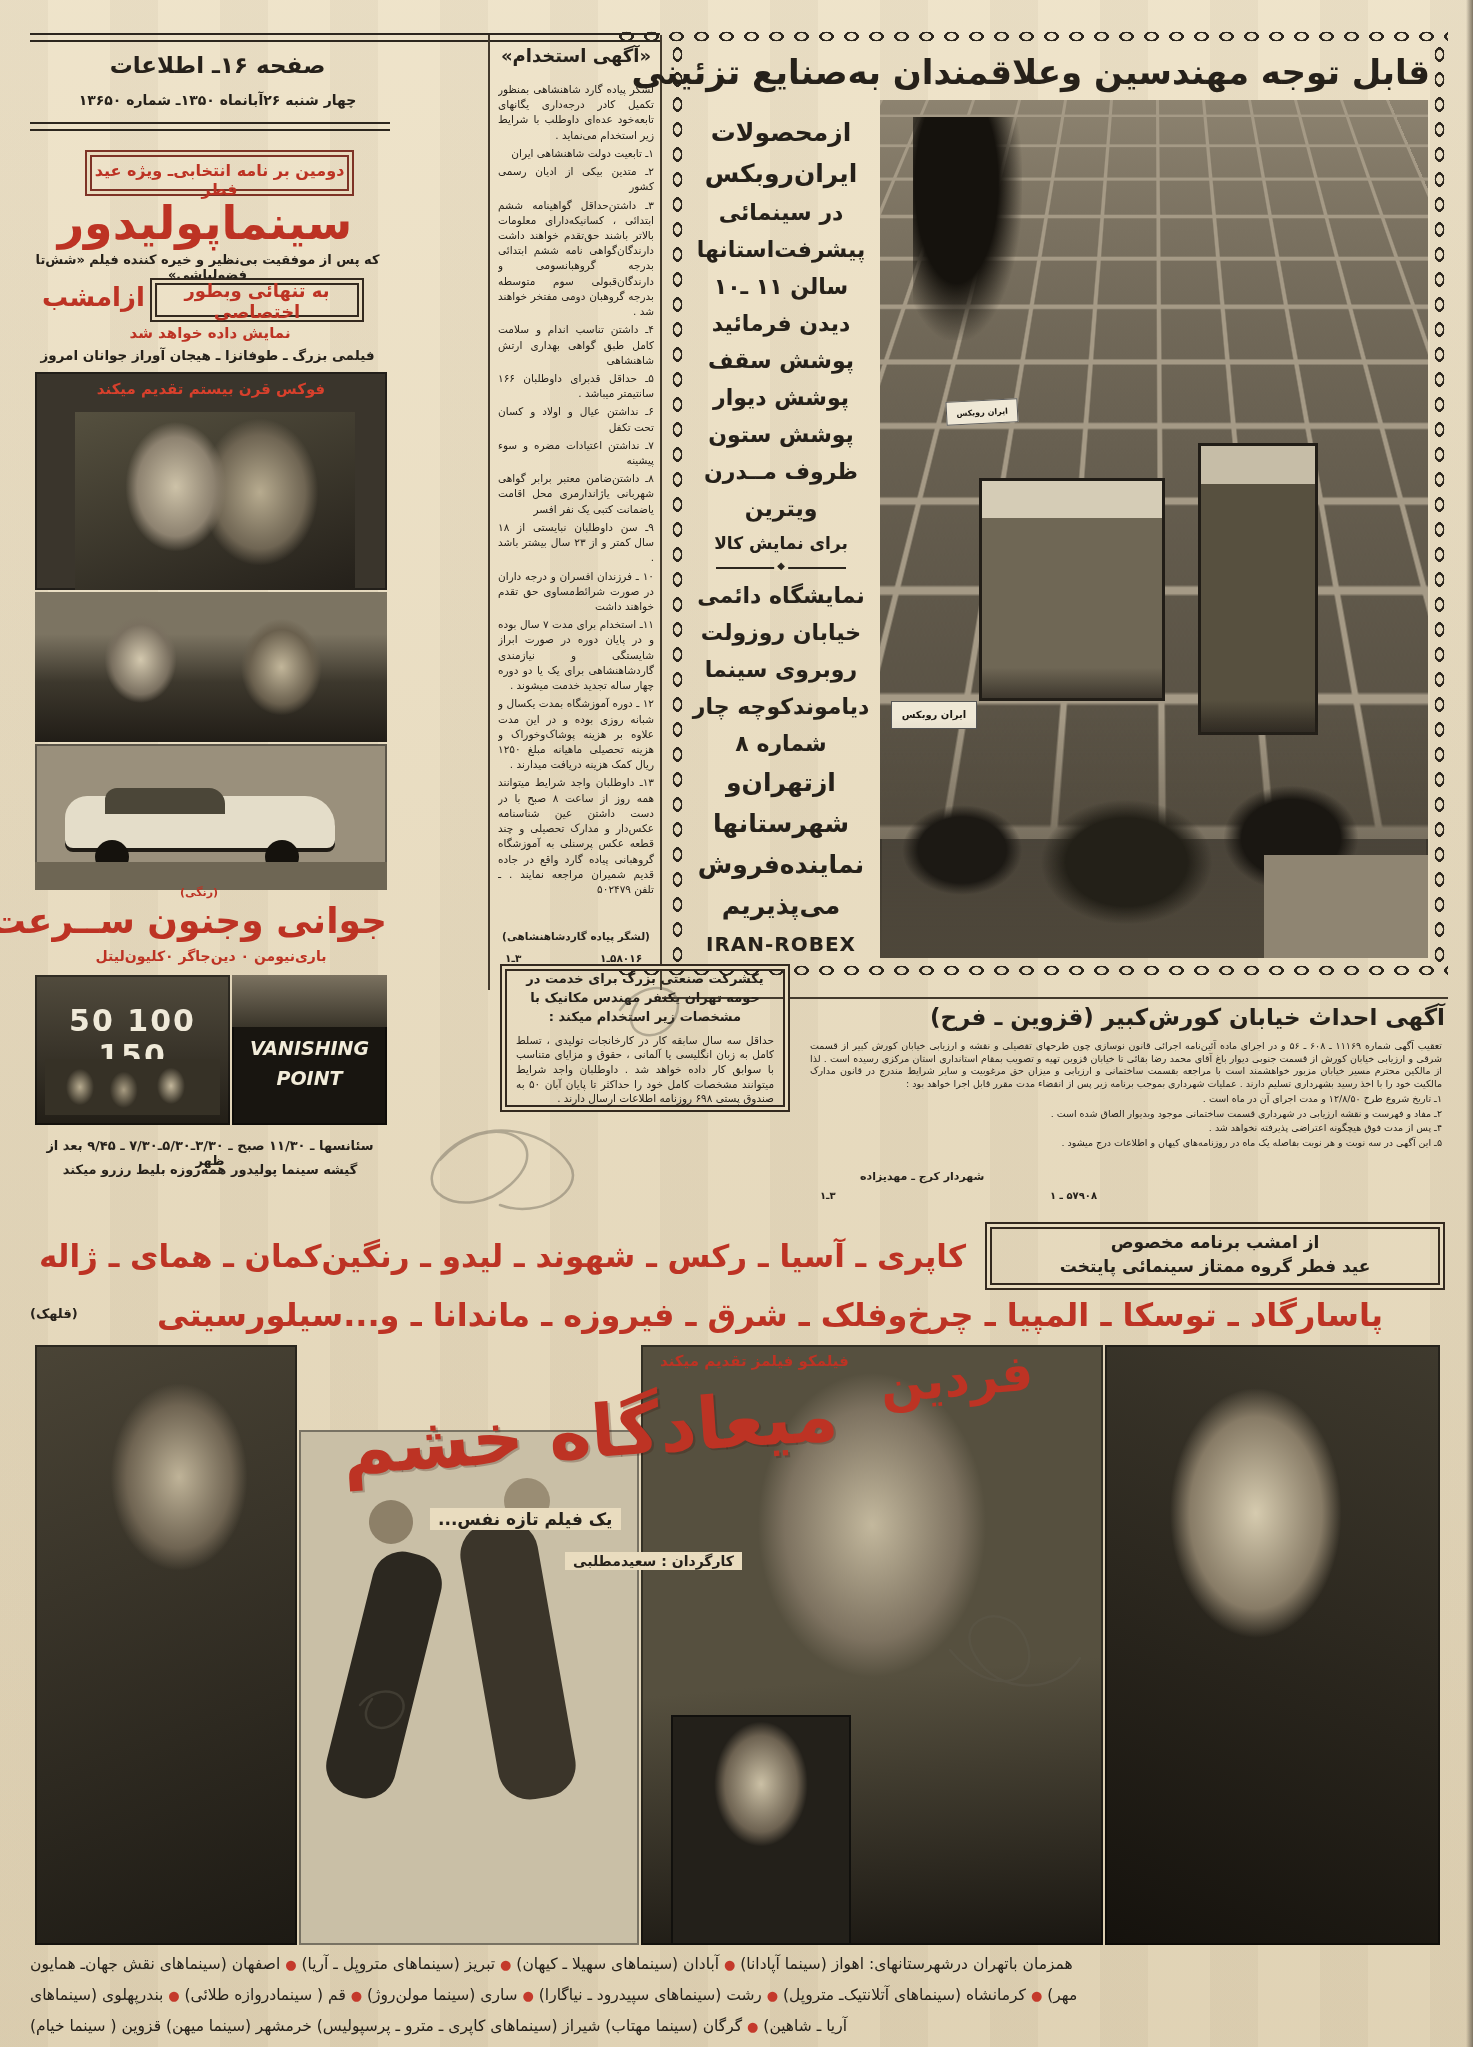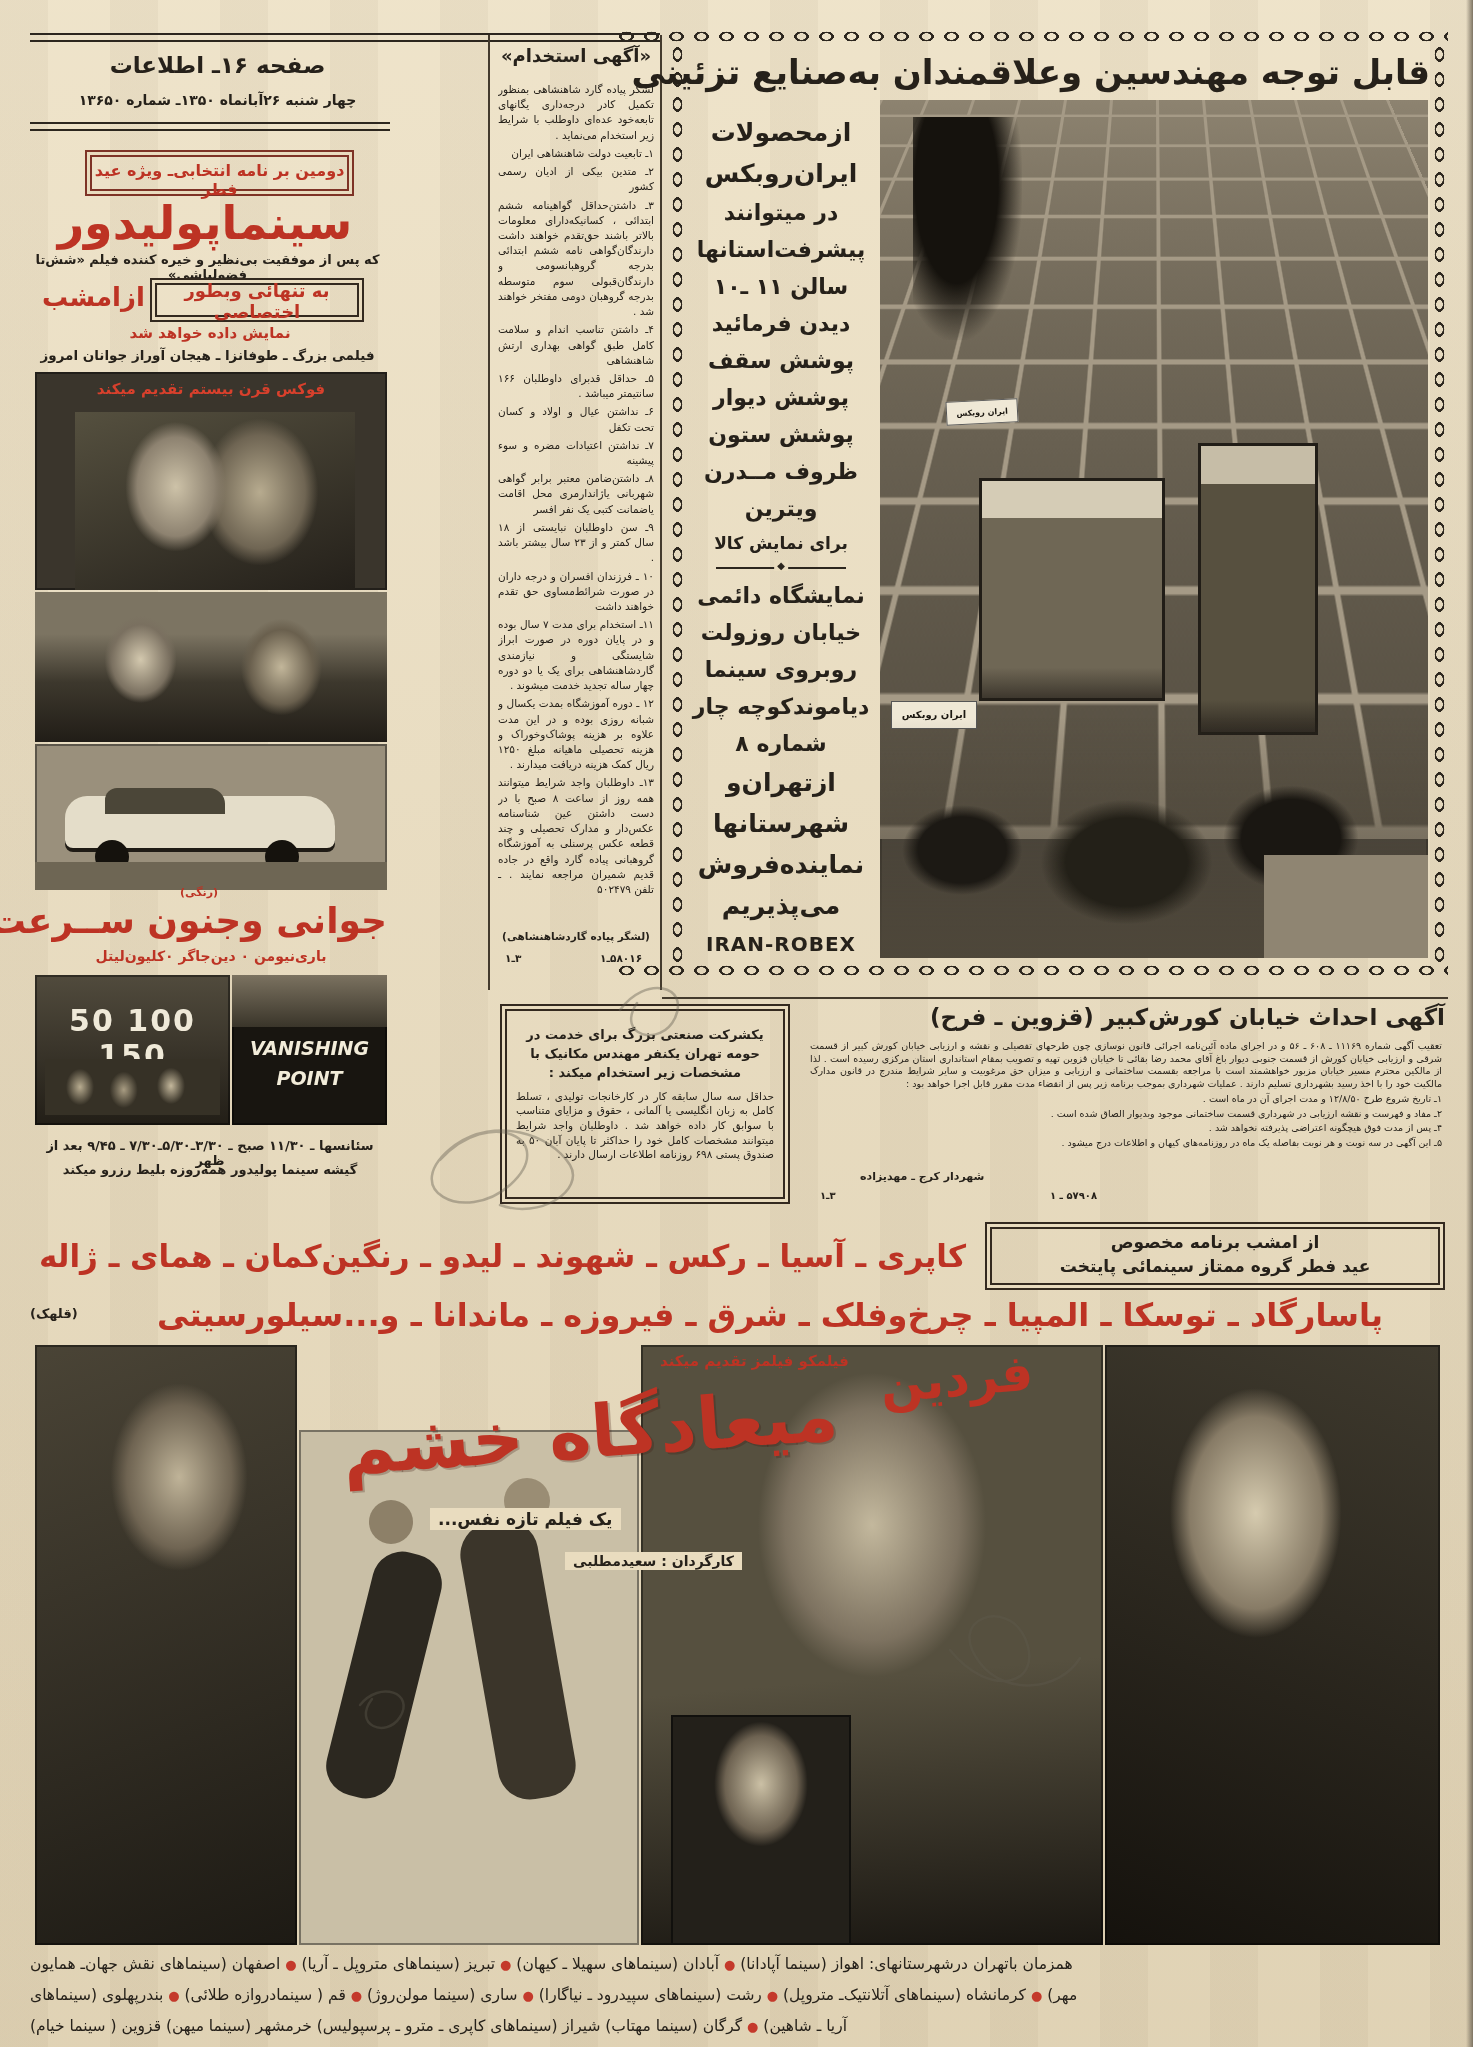--- a/index.html
+++ b/index.html
@@ -126,21 +126,21 @@
 
   <div class="abs och" style="left:614px;top:28px;width:834px;height:17px"></div>
   <div class="abs och" style="left:614px;top:962px;width:834px;height:17px"></div>
   <div class="abs ocv" style="left:669px;top:42px;width:17px;height:924px"></div>
   <div class="abs ocv" style="left:1431px;top:42px;width:17px;height:924px"></div>
   <div class="abs b" style="left:700px;top:52px;width:730px;font-size:34px;text-align:center;white-space:nowrap">قابل توجه مهندسین وعلاقمندان به‌صنایع تزئینی</div>
 
   <div class="abs rlist" style="left:692px;top:118px;width:178px">
     <div class="lg">ازمحصولات</div>
     <div class="lg">ایران‌روبکس</div>
-    <div class="md">در میتوانند</div>
+    <div class="md">در سینمائی</div>
     <div class="md">پیشرفت‌استانها</div>
     <div class="md">سالن ۱۱ ـ۱۰</div>
     <div class="md">دیدن فرمائید</div>
     <div class="md">پوشش سقف</div>
     <div class="md">پوشش دیوار</div>
     <div class="md">پوشش ستون</div>
     <div class="md">ظروف مــدرن</div>
     <div class="md">ویترین</div>
     <div class="sm">برای نمایش کالا</div>
     <div class="rdiv"></div>
@@ -180,21 +180,21 @@
     <p>تعقیب آگهی شماره ۱۱۱۶۹ ـ ۶۰۸ ـ ۵۶ و در اجرای ماده آئین‌نامه اجرائی قانون نوسازی چون طرحهای تفصیلی و نقشه و ارزیابی خیابان کورش کبیر از قسمت شرقی و ارزیابی خیابان کورش از قسمت جنوبی دیوار باغ آقای محمد رضا بقائی تا خیابان قزوین تهیه و تصویب بمقام استانداری استان مرکزی رسیده است . لذا از مالکین محترم مسیر خیابان مزبور خواهشمند است با مراجعه بقسمت ساختمانی و ارزیابی و میزان حق مرغوبیت و سایر شرایط مندرج در قانون مدارک مالکیت خود را با اخذ رسید بشهرداری تسلیم دارند . عملیات شهرداری بموجب برنامه زیر پس از انقضاء مدت مقرر قابل اجرا خواهد بود :</p>
     <p>۱ـ تاریخ شروع طرح ۱۲/۸/۵۰ و مدت اجرای آن در ماه است .</p>
     <p>۲ـ مفاد و فهرست و نقشه ارزیابی در شهرداری قسمت ساختمانی موجود وبدیوار الصاق شده است .</p>
     <p>۴ـ پس از مدت فوق هیچگونه اعتراضی پذیرفته نخواهد شد .</p>
     <p>۵ـ این آگهی در سه نوبت و هر نوبت بفاصله یک ماه در روزنامه‌های کیهان و اطلاعات درج میشود .</p>
   </div>
   <div class="abs b" style="left:860px;top:1170px;font-size:11px">شهردار کرج ـ مهدیزاده</div>
   <div class="abs b" style="left:1050px;top:1190px;font-size:10px">۵۷۹۰۸ ـ ۱</div>
   <div class="abs b" style="left:820px;top:1190px;font-size:10px">۳ـ۱</div>
 
-  <div class="abs dbox" style="left:500px;top:1004px;width:290px;height:200px;padding:20px 14px;box-sizing:border-box">
+  <div class="abs dbox" style="left:500px;top:964px;width:290px;height:148px;padding:4px 14px;box-sizing:border-box">
     <div class="b ctr" style="font-size:13px;line-height:1.45;margin-bottom:6px">یکشرکت صنعتی بزرگ برای خدمت در حومه تهران یکنفر مهندس مکانیک با مشخصات زیر استخدام میکند :</div>
     <div class="ind">
         <p>حداقل سه سال سابقه کار در کارخانجات تولیدی ، تسلط کامل به زبان انگلیسی یا آلمانی ، حقوق و مزایای متناسب با سوابق کار داده خواهد شد . داوطلبان واجد شرایط میتوانند مشخصات کامل خود را حداکثر تا پایان آبان ۵۰ به صندوق پستی ۶۹۸ روزنامه اطلاعات ارسال دارند .</p>
       </div>
   </div>
 
   <div class="abs dbox ctr" style="left:985px;top:1222px;width:460px;height:68px;padding-top:8px;box-sizing:border-box">
     <div class="b" style="font-size:17px">از امشب برنامه مخصوص</div>
     <div class="b" style="font-size:17px;margin-top:4px">عید فطر گروه ممتاز سینمائی پایتخت</div>
   </div>

